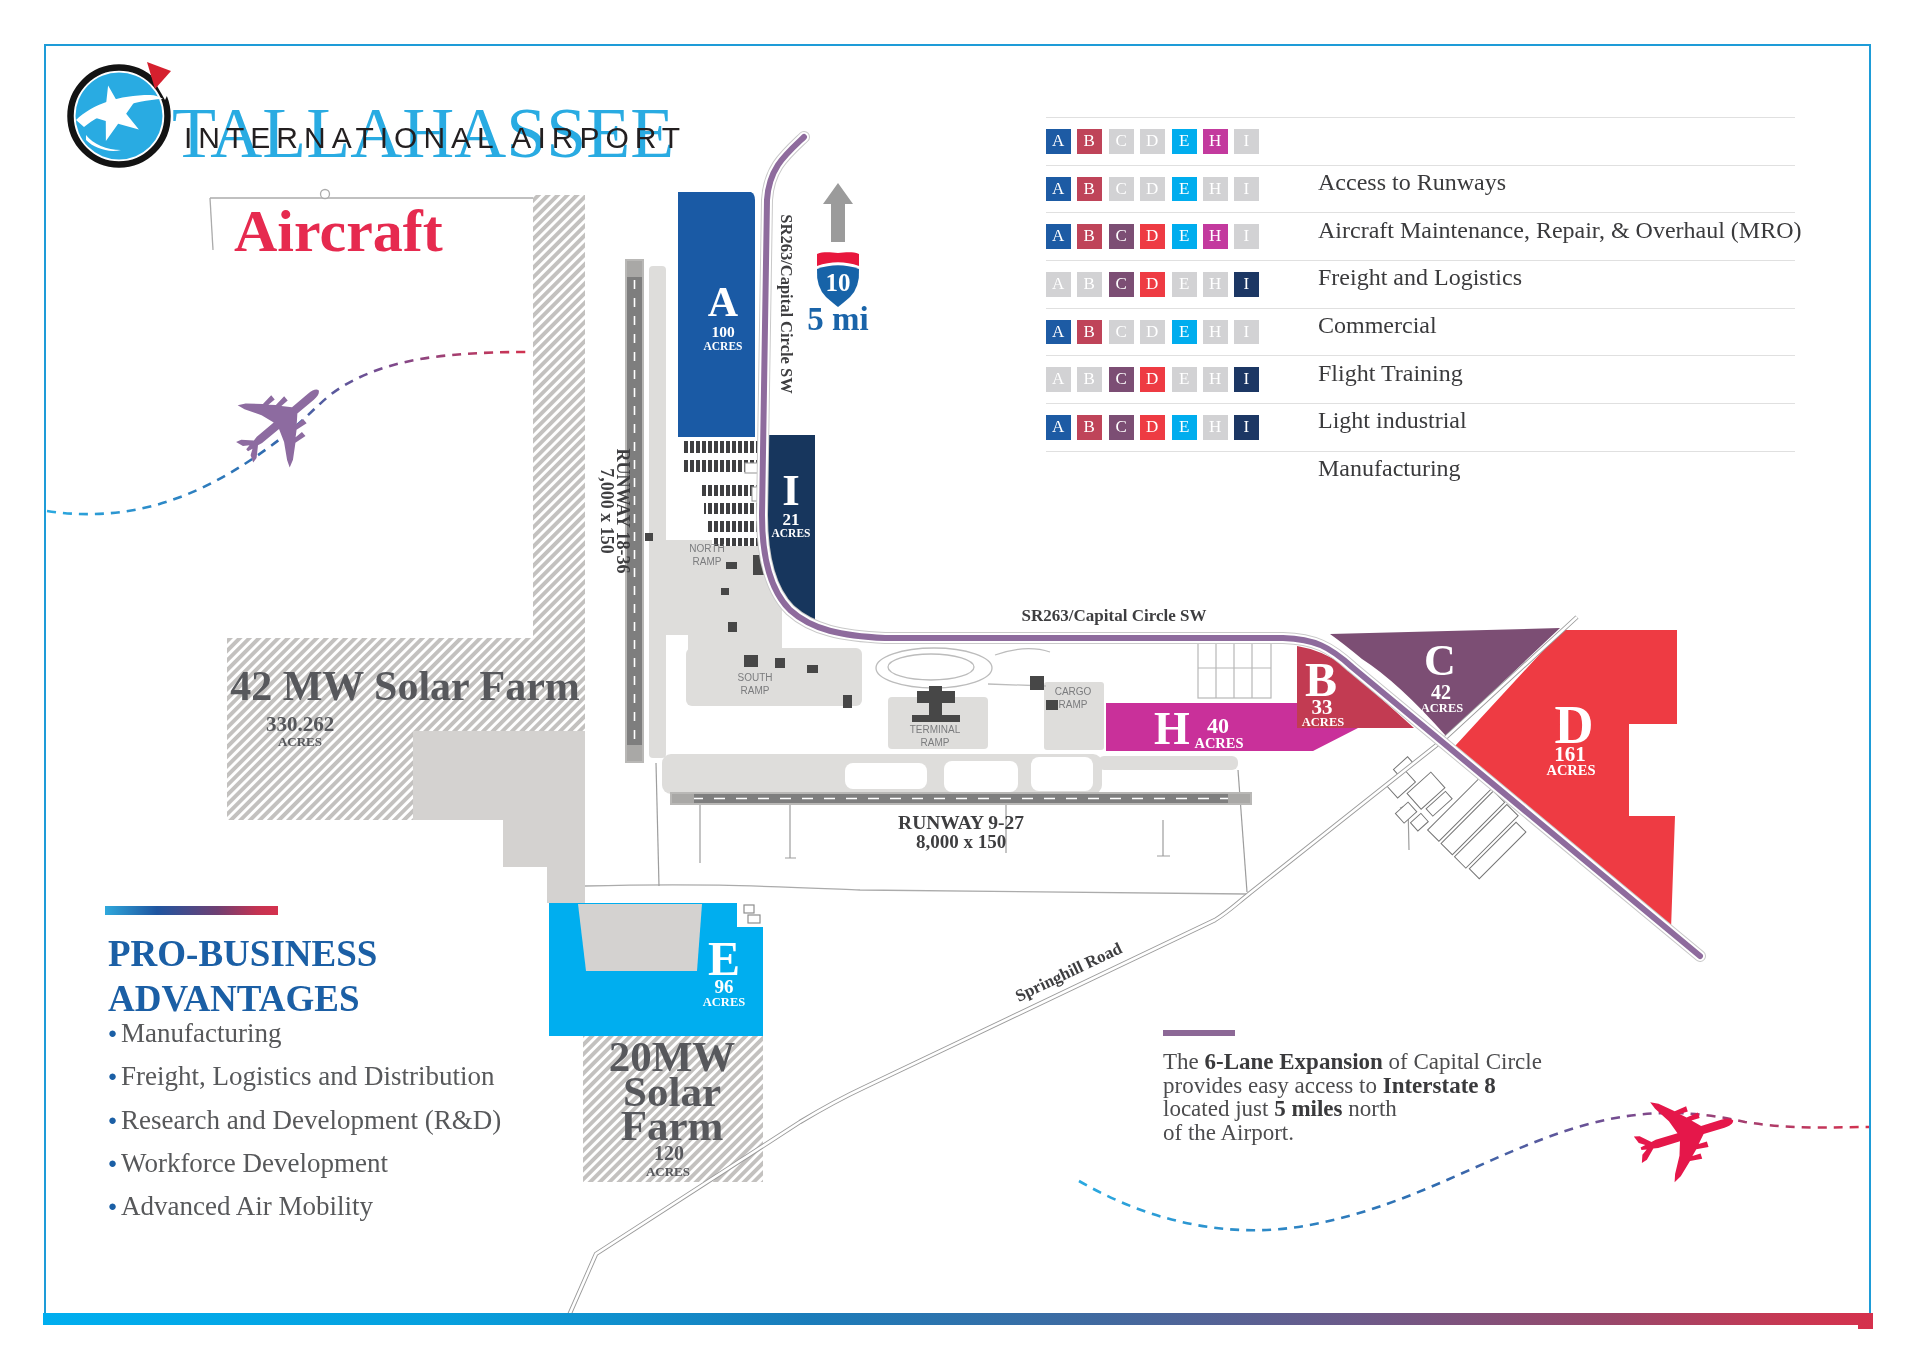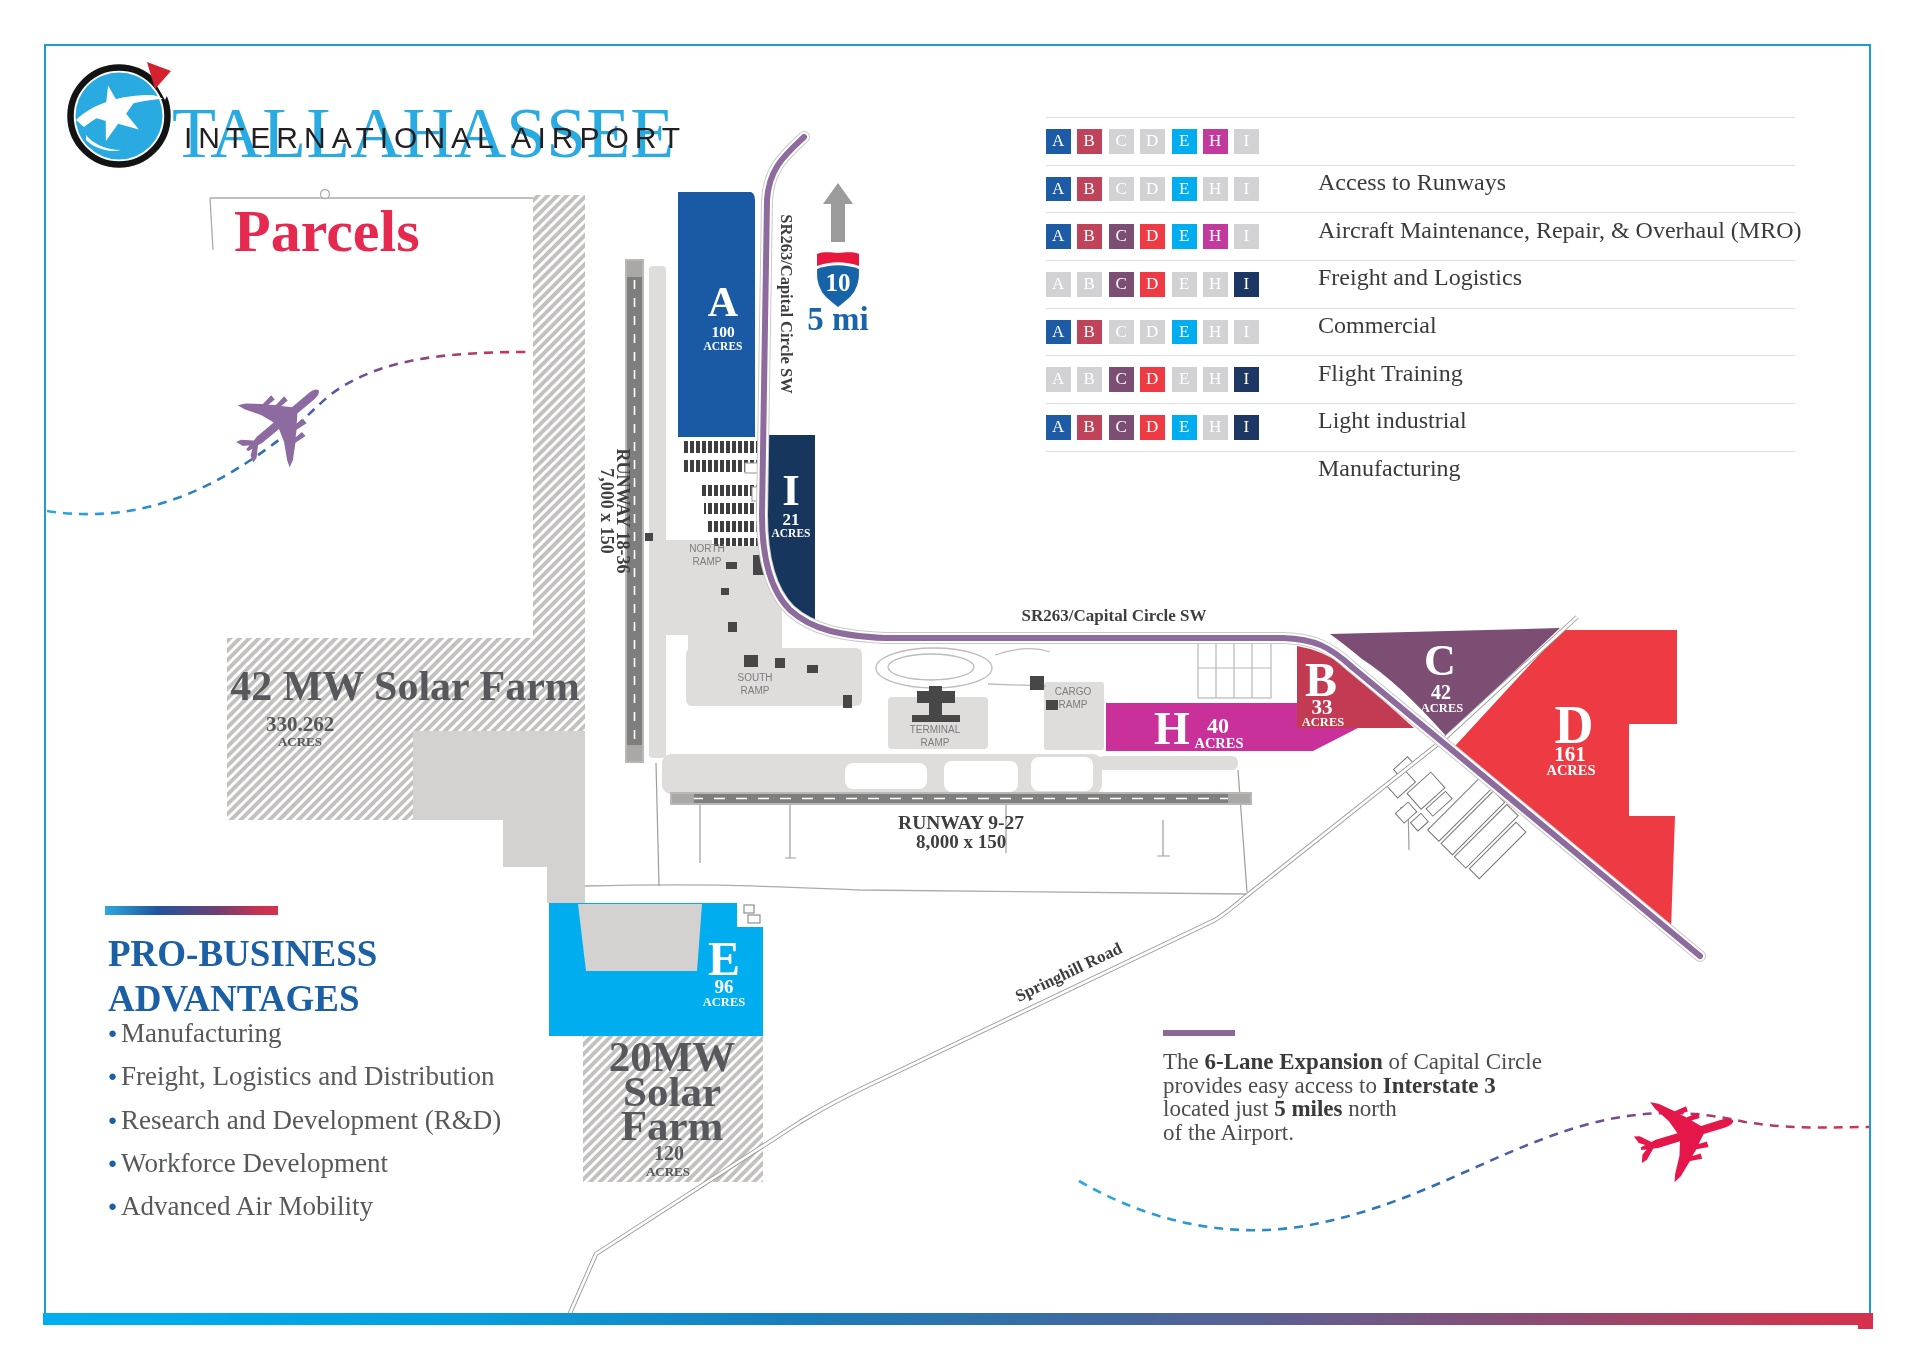--- a/index.html
+++ b/index.html
@@ -274,21 +274,21 @@
 </svg>
 
 <div class="abs" id="btop"></div>
 <div class="abs" id="bleft"></div>
 <div class="abs" id="bright"></div>
 <div class="abs" id="bbar"></div>
 <div class="abs" style="left:1858px;top:1325px;width:15px;height:4px;background:#d5314d"></div>
 
 <div class="abs" id="tal">TALLAHASSEE</div>
 <div class="abs" id="intl">INTERNATIONAL AIRPORT</div>
-<div class="abs" id="parcels">Parcels</div>
+<div class="abs" id="parcels">Aircraft</div>
 
 <svg class="abs" style="left:63px;top:56px" width="120" height="122" viewBox="0 0 120 122">
   <circle cx="56" cy="60" r="48.5" fill="none" stroke="#131313" stroke-width="6.5"></circle>
   <polygon points="76,-2 118,10 102,44" fill="#ffffff"></polygon>
   <circle cx="56" cy="60" r="43.5" fill="#29abe2"></circle>
   <g fill="#ffffff">
     <path d="M48,29 L56,47 L76,44 L63,59 L74,76 L54,68 L40,84 L42,64 L23,56 L43,52 Z" transform="rotate(-6 52 57)"></path>
     <path d="M13,64 C30,48 56,39 87,39 C92,39 97,41 100,43 C70,44 38,57 21,71 Z"></path>
     <path d="M23,79 C30,88 44,94 58,94 C45,97 31,92 23,84 Z"></path>
   </g>
@@ -374,15 +374,15 @@
 <div class="abs" id="bullets">
   <div><span class="b">●</span>Manufacturing</div>
   <div><span class="b">●</span>Freight, Logistics and Distribution</div>
   <div><span class="b">●</span>Research and Development (R&amp;D)</div>
   <div><span class="b">●</span>Workforce Development</div>
   <div><span class="b">●</span>Advanced Air Mobility</div>
 </div>
 
 <div class="abs" id="sixdash"></div>
 <div class="abs" id="sixlane">The <b>6-Lane Expansion</b> of Capital Circle<br>
-provides easy access to <b>Interstate 3</b><br>
+provides easy access to <b>Interstate 8</b><br>
 located just <b>5 miles</b> north<br>
 of the Airport.</div>
 
 </body></html>

